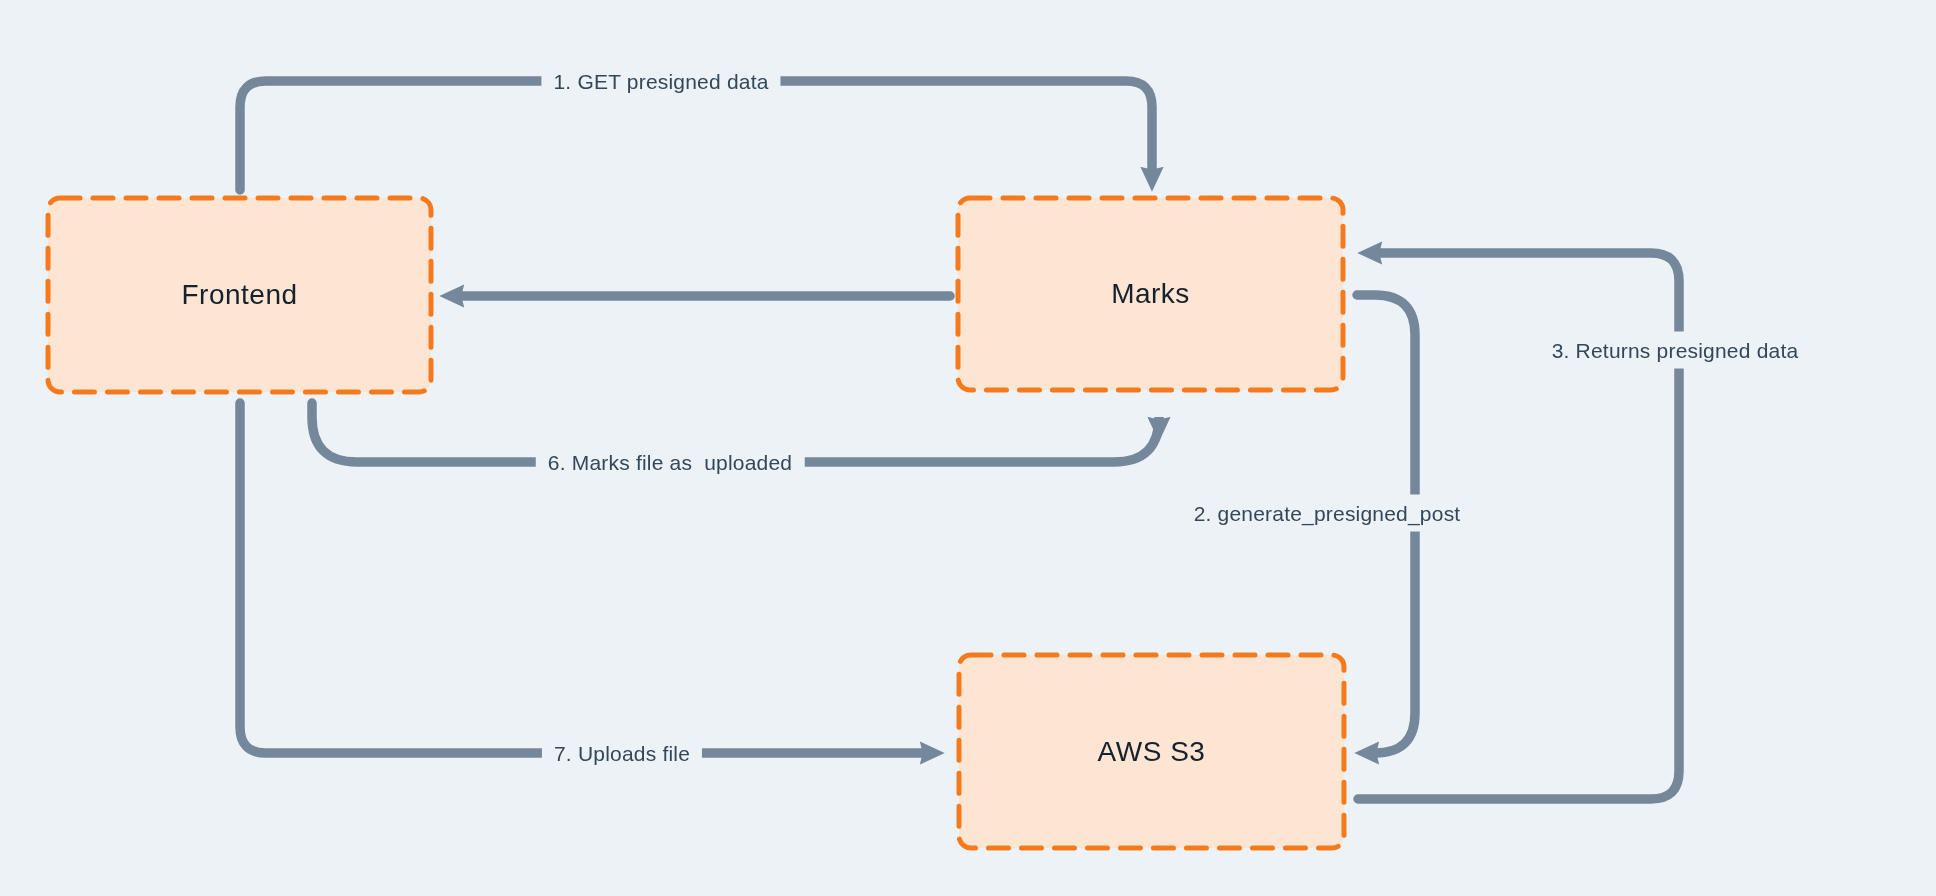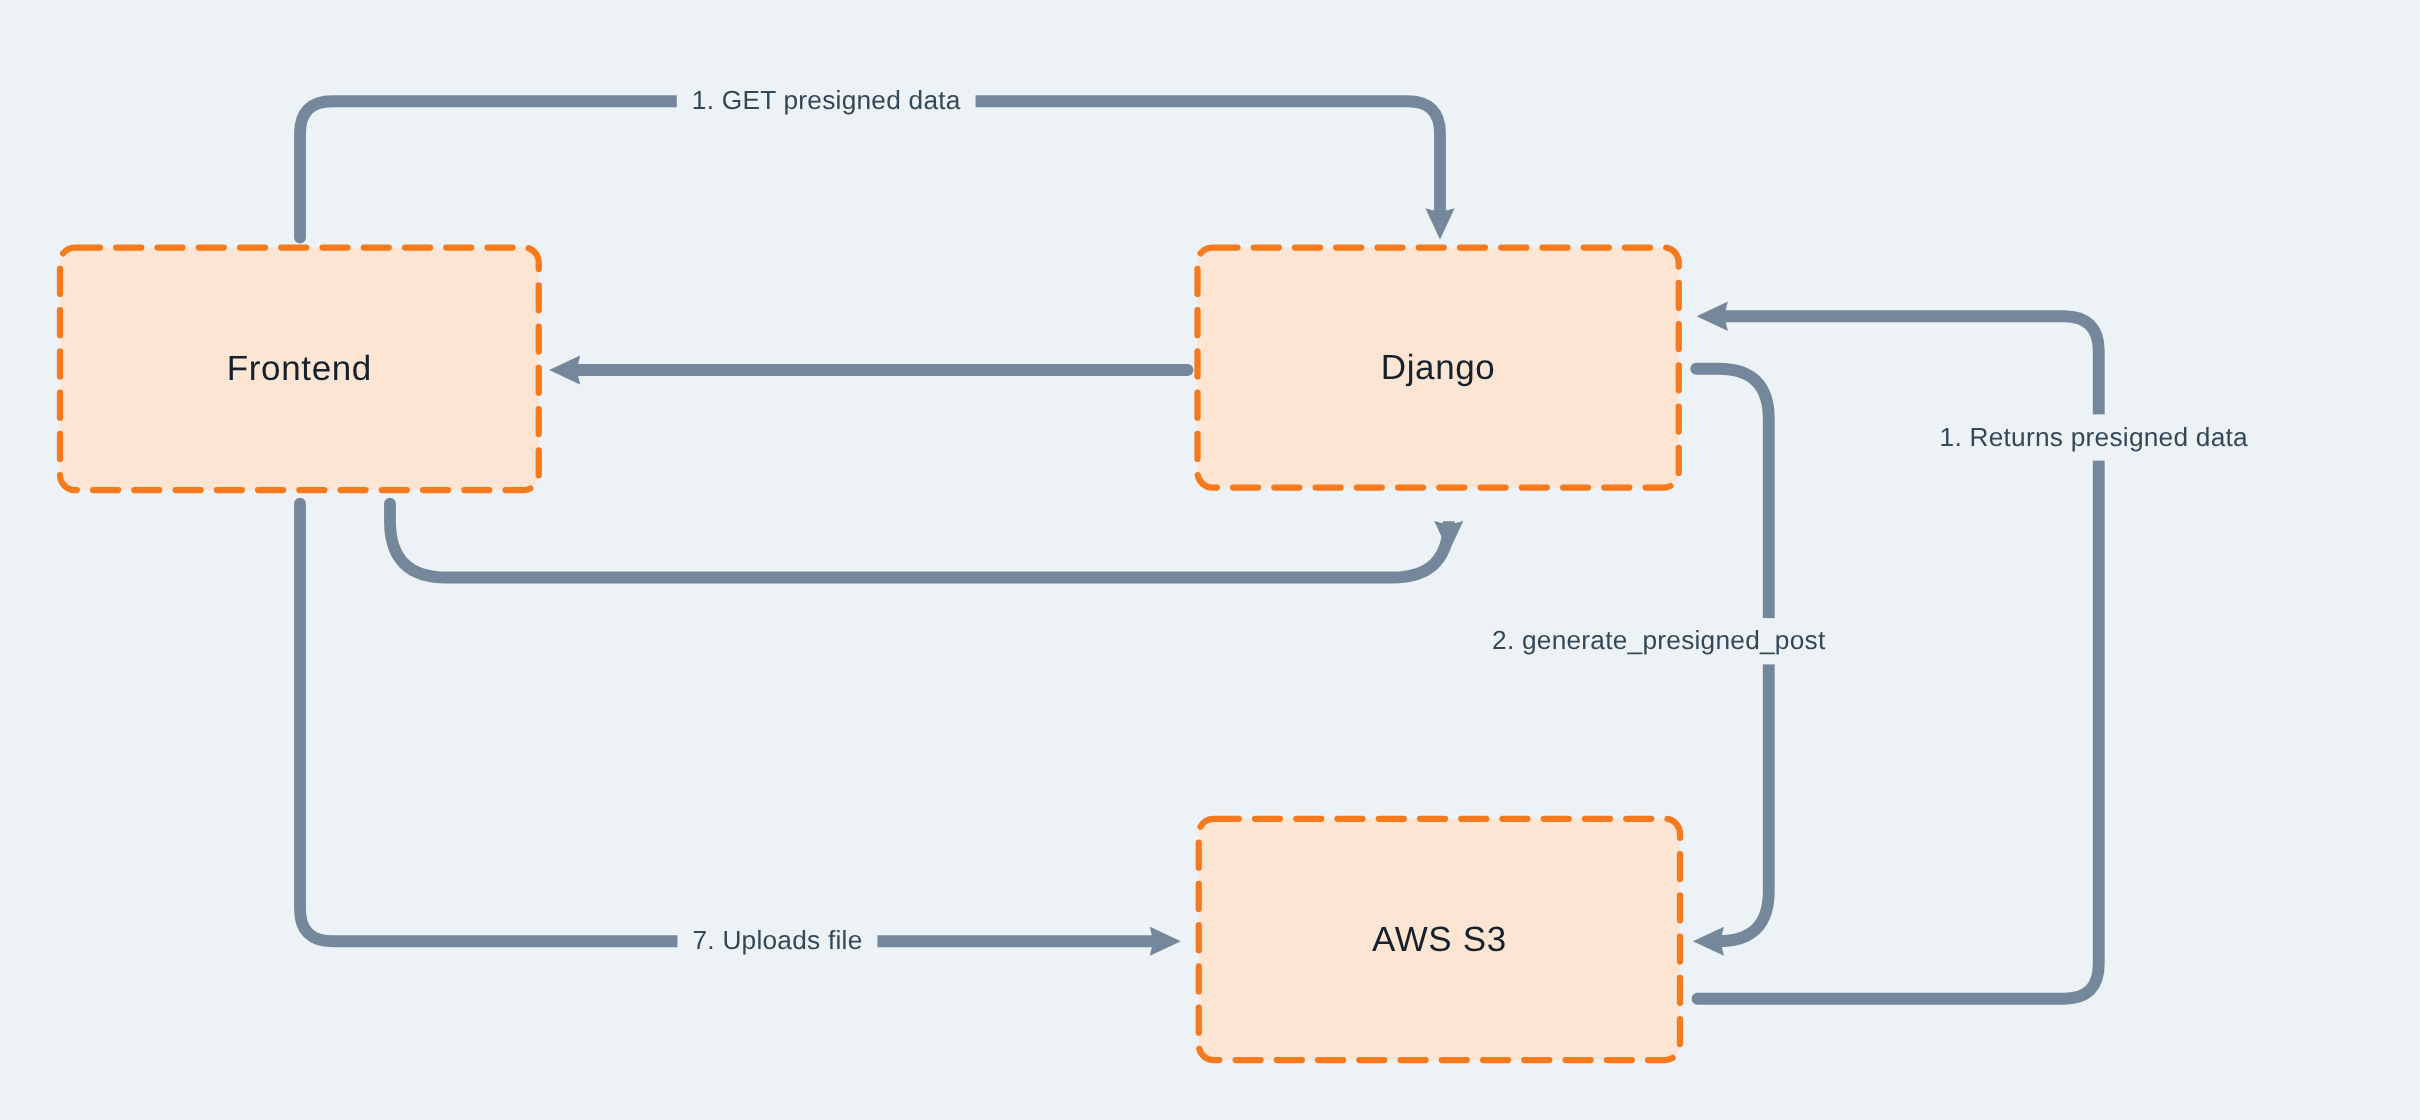--- a/index.html
+++ b/index.html
@@ -75,20 +75,21 @@
         <path class="edge-path" d="M 240 190 L 240 107 Q 240 81 266 81 L 1126 81 Q 1152 81 1152 107 L 1152 172" marker-end="url(#arrowhead)"></path>
         <path class="edge-path" d="M 1357 295 L 1375 295 Q 1415 295 1415 335 L 1415 713 Q 1415 753 1375 753 L 1374 753" marker-end="url(#arrowhead)"></path>
         <path class="edge-path" d="M 1358 799 L 1651 799 Q 1679 799 1679 771 L 1679 281 Q 1679 253 1651 253 L 1377 253" marker-end="url(#arrowhead)"></path>
         <path class="edge-path" d="M 950 296 L 459 296" marker-end="url(#arrowhead)"></path>
         <path class="edge-path" d="M 240 403 L 240 727 Q 240 753 266 753 L 925 753" marker-end="url(#arrowhead)"></path>
         <path class="edge-path" d="M 312 403 L 312 417 Q 312 462 357 462 L 1114 462 Q 1159 462 1159 417 L 1159 422" marker-end="url(#arrowhead)"></path>
       </g>
   </svg>
   <div id="labels-layer">
       <div class="node-label" style="left: 239.5px; top: 295px;">Frontend</div>
-      <div class="node-label" style="left: 1150.5px; top: 294px;">Django</div>
+      <div class="node-label" style="left: 1150.5px; top: 294px;">Marks</div>
       <div class="node-label" style="left: 1151.5px; top: 751.5px;">AWS S3</div>
       <div class="edge-label" style="left: 661px; top: 81px;">1. GET presigned data</div>
       <div class="edge-label" style="left: 1327px; top: 513px;">2. generate_presigned_post</div>
-      <div class="edge-label" style="left: 1675px; top: 350px;">1. Returns presigned data</div>
+      <div class="edge-label" style="left: 1675px; top: 350px;">3. Returns presigned data</div>
       <div class="edge-label" style="left: 622px; top: 753px;">7. Uploads file</div>
+      <div class="edge-label" style="left: 670px; top: 462px;">6. Marks file as  uploaded</div>
     </div>
 </div>
 
 </body></html>

